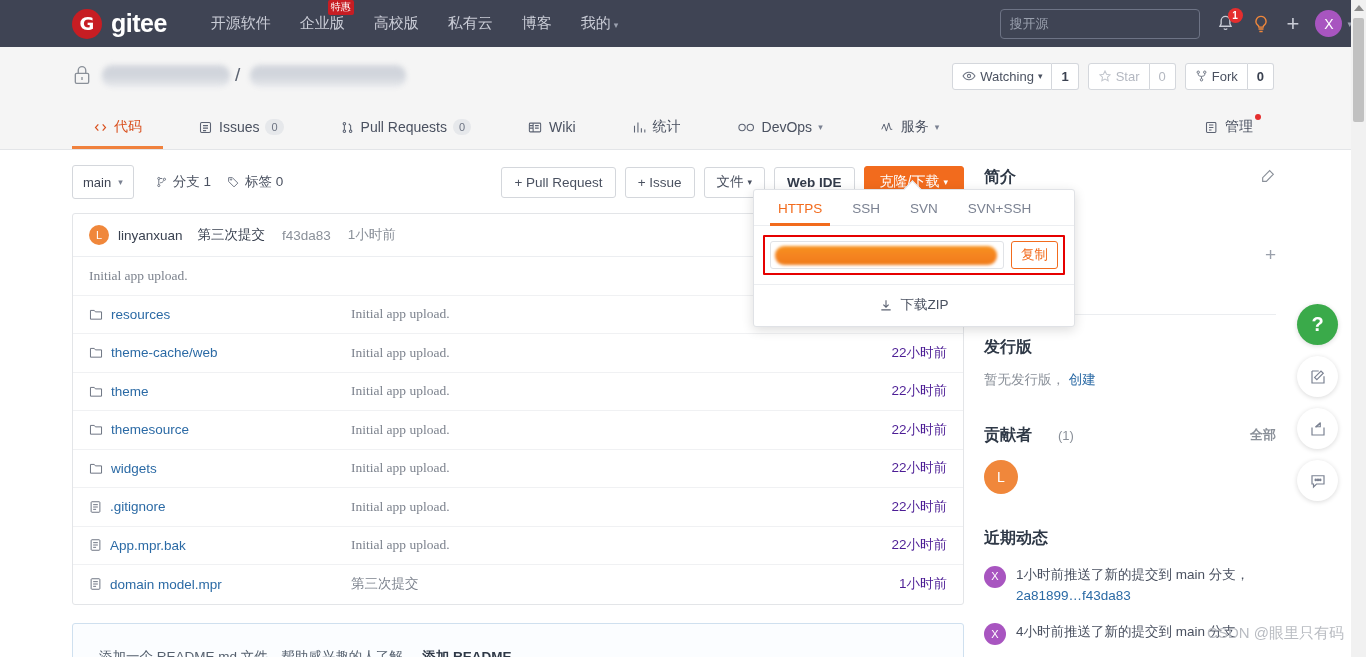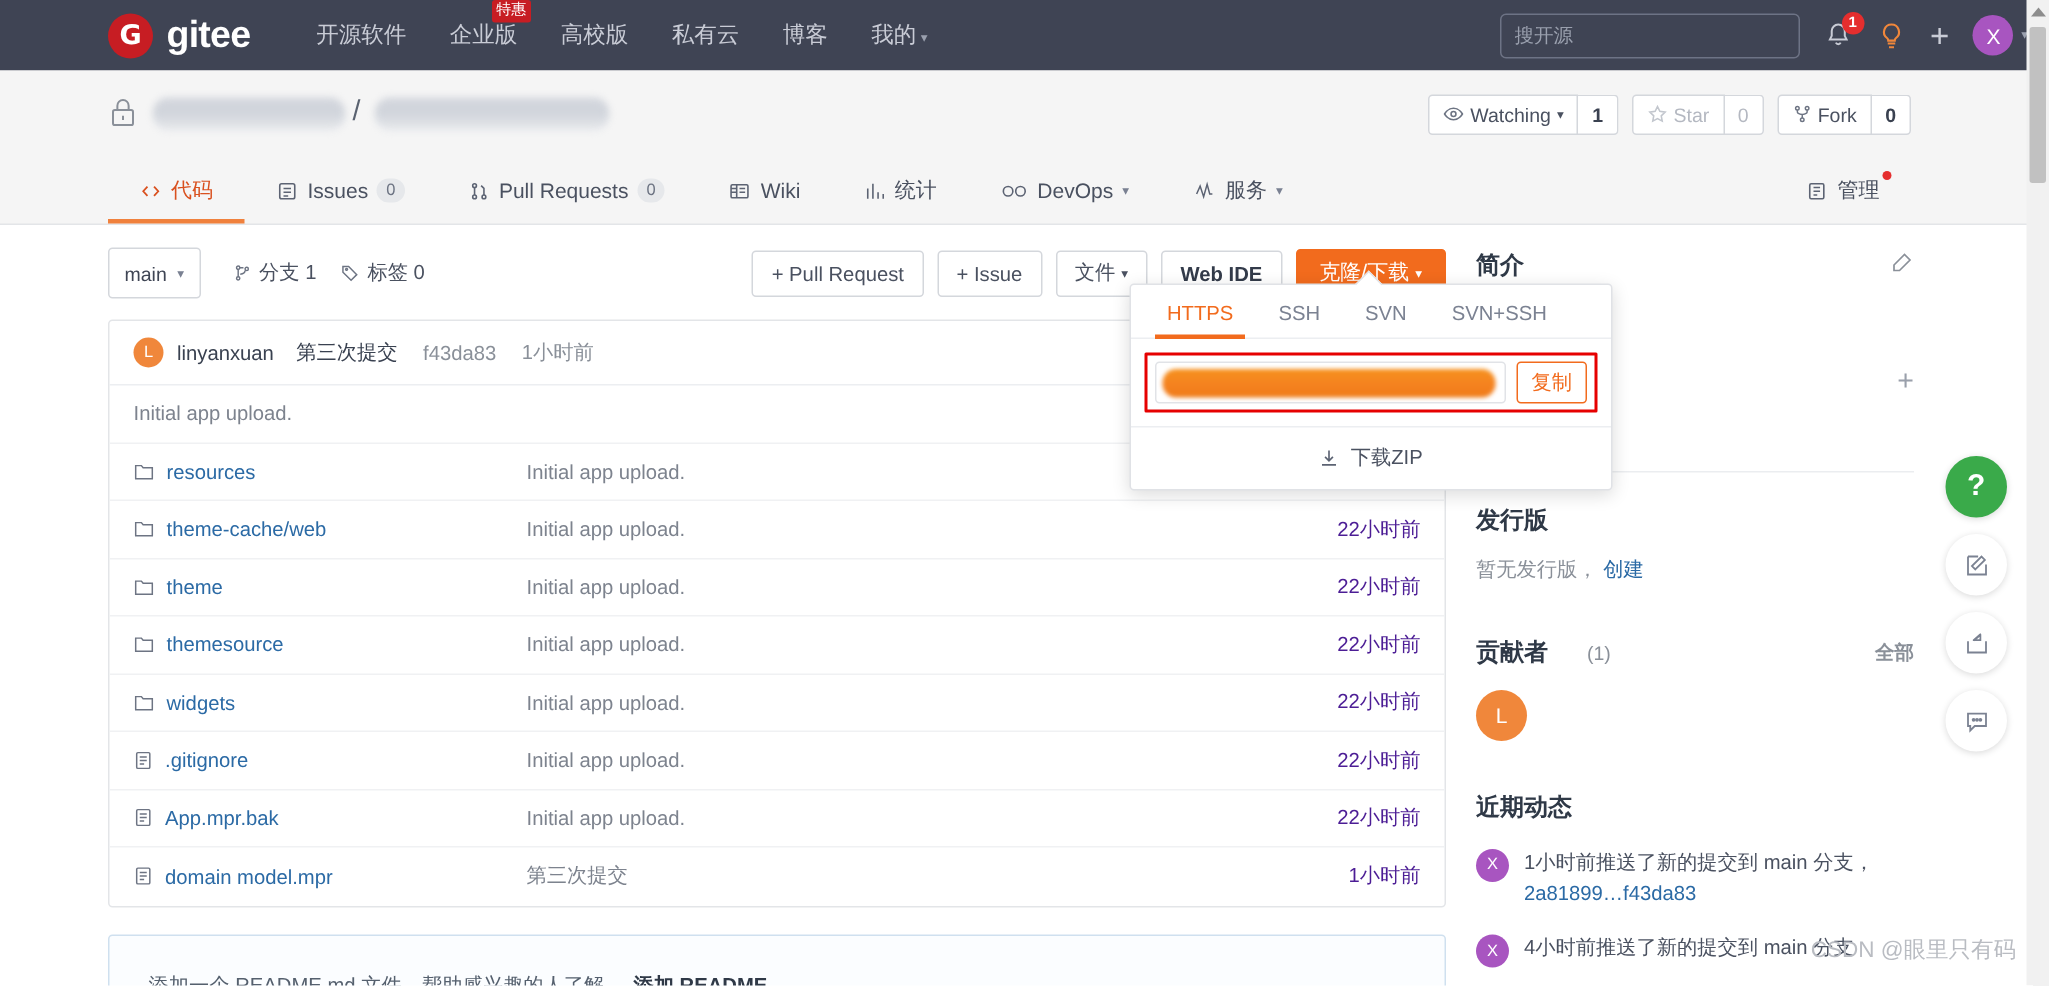--- a/index.html
+++ b/index.html
@@ -75,21 +75,21 @@
   .btn-group { display: flex; align-items: stretch; height: 27px; }
   .btn-seg {
     border: 1px solid #d4d7dc; background: #fff; display: flex; align-items: center;
     padding: 0 9px; font-size: 13px; color: #4a5160; gap: 4px; cursor: pointer; white-space: nowrap;
   }
   .btn-seg.first { border-radius: 3px 0 0 3px; }
   .btn-seg.last  { border-radius: 0 3px 3px 0; border-left: none; font-weight: bold; color: #3a4150; }
   .btn-seg.disabled { color: #b4b8c1; }
   .btn-seg.disabled + .btn-seg.last { color: #b4b8c1; font-weight: normal; }
 
-  .repo-tabs { display: flex; align-items: center; height: 44px; gap: 0; }
+  .repo-tabs { display: flex; align-items: center; height: 44px; gap: 14px; }
   .rtab {
     display: flex; align-items: center; gap: 6px; font-size: 14px; color: #4a5160;
     height: 44px; padding: 0 21px; cursor: pointer; position: relative; white-space: nowrap;
   }
   .rtab.active { color: #d9501e; font-weight: normal; }
   .rtab.active::after {
     content: ""; position: absolute; left: 0; right: 0; bottom: 0; height: 3px; background: #f0813d;
   }
   .rtab .count {
     background: #e6e8eb; color: #6d7483; border-radius: 9px; font-size: 11px;
@@ -183,21 +183,21 @@
   .commit-msg { color: #394150; margin-left: 6px; }
   .commit-sha { color: #8a9099; margin-left: 8px; }
   .commit-time { color: #8a9099; margin-left: 8px; }
 
   .frow {
     display: flex; align-items: center; height: 38.5px; border-bottom: 1px solid #f0f1f3;
     padding: 0 16px; font-size: 13.5px;
   }
   .frow:last-child { border-bottom: none; }
   .fname { width: 262px; display: flex; align-items: center; gap: 8px; color: #2b6aa5; cursor: pointer; }
-  .fmsg { flex: 1; color: #7d838e; }
+  .fmsg { flex: 1; color: #7d838e; font-family: Liberation Serif, serif; }
   .ftime { color: #4c1d95; text-align: right; width: 100px; }
 
   .readme-box {
     margin-top: 18px; border: 1px solid #cfe0ef; background: #fbfdff; border-radius: 3px;
     padding: 24px 26px 30px; font-size: 13.5px; color: #55606e;
   }
   .readme-box b { color: #2f3947; margin-left: 6px; }
 
   
   .side-h { font-size: 16px; font-weight: bold; color: #2f3947; display: flex; align-items: center; }

